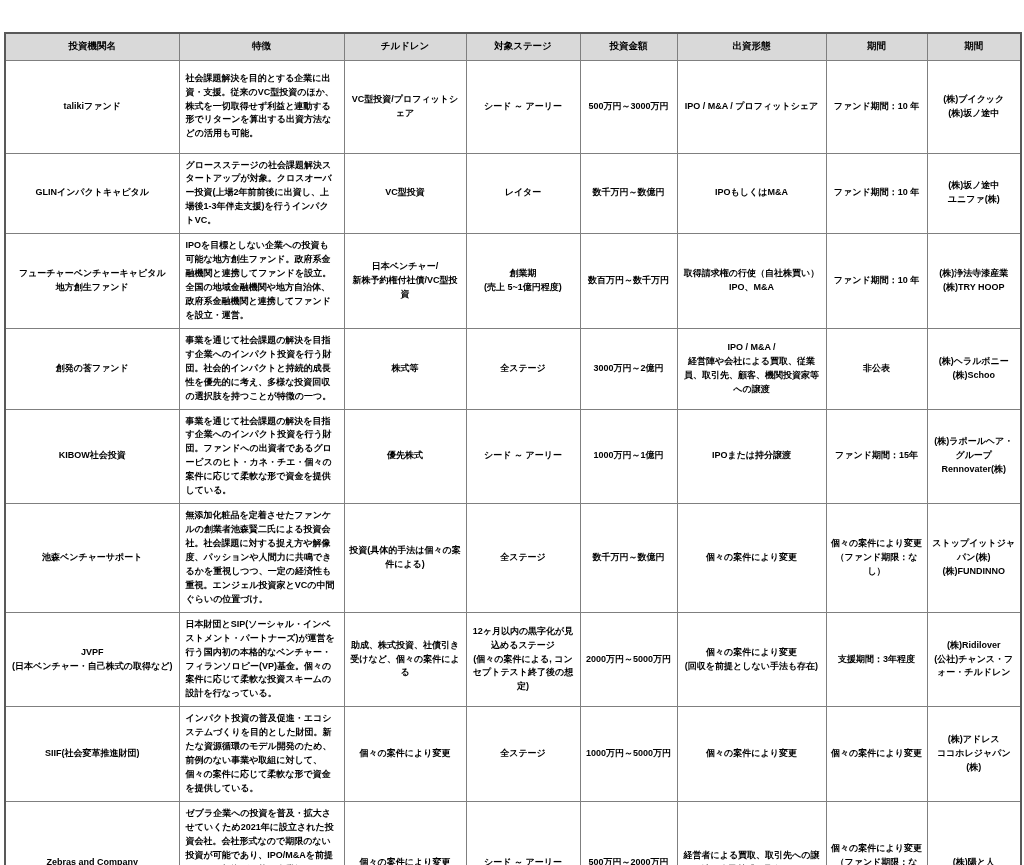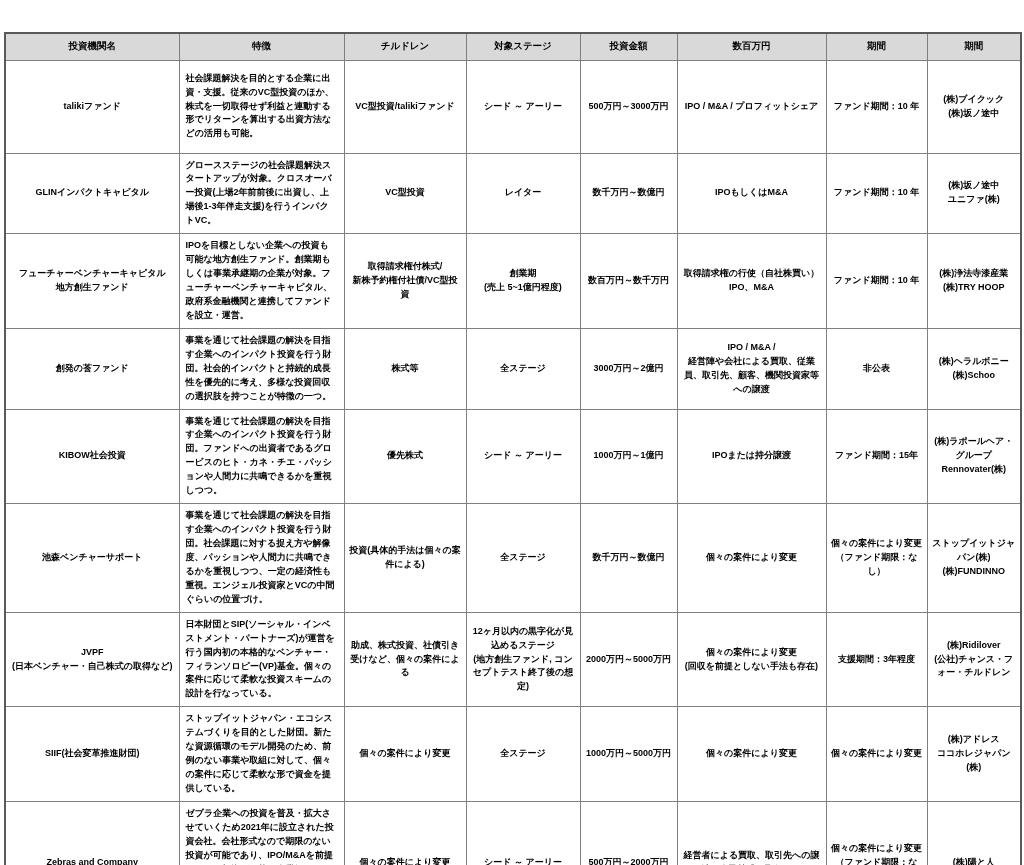--- a/index.html
+++ b/index.html
@@ -76,30 +76,30 @@
       <col style="width:101px">
       <col style="width:94px">
     </colgroup>
     <thead>
       <tr>
         <th>投資機関名</th>
         <th>特徴</th>
         <th>チルドレン</th>
         <th>対象ステージ</th>
         <th>投資金額</th>
-        <th>数百万円</th>
+        <th>出資形態</th>
         <th>期間</th>
         <th>期間</th>
       </tr>
     </thead>
     <tbody id="table-body">
         <tr>
           <td>talikiファンド</td>
           <td class="col-features">社会課題解決を目的とする企業に出資・支援。従来のVC型投資のほか、株式を一切取得せず利益と連動する形でリターンを算出する出資方法などの活用も可能。</td>
-          <td>VC型投資/talikiファンド</td>
+          <td>VC型投資/プロフィットシェア</td>
           <td>シード ～ アーリー</td>
           <td>500万円～3000万円</td>
           <td>IPO / M&amp;A / プロフィットシェア</td>
           <td>ファンド期間：10 年</td>
           <td>(株)ブイクック
 (株)坂ノ途中</td>
         </tr>
         <tr>
           <td>GLINインパクトキャピタル</td>
           <td class="col-features">グロースステージの社会課題解決スタートアップが対象。クロスオーバー投資(上場2年前前後に出資し、上場後1-3年伴走支援)を行うインパクトVC。</td>
@@ -107,22 +107,22 @@
           <td>レイター</td>
           <td>数千万円～数億円</td>
           <td>IPOもしくはM&amp;A</td>
           <td>ファンド期間：10 年</td>
           <td>(株)坂ノ途中
 ユニファ(株)</td>
         </tr>
         <tr>
           <td>フューチャーベンチャーキャピタル
 地方創生ファンド</td>
-          <td class="col-features">IPOを目標としない企業への投資も可能な地方創生ファンド。創業期もしくは事業承継期の企業が対象。フューチャーベンチャーキャピタル、政府系金融機関と連携してファンドを設立・運営。</td>
-          <td>取得請求権付株式/
+          <td class="col-features">IPOを目標としない企業への投資も可能な地方創生ファンド。政府系金融機関と連携してファンドを設立。全国の地域金融機関や地方自治体、政府系金融機関と連携してファンドを設立・運営。</td>
+          <td>日本ベンチャー/
 新株予約権付社債/VC型投資</td>
           <td>創業期
 (売上 5~1億円程度)</td>
           <td>数百万円～数千万円</td>
           <td>取得請求権の行使（自社株買い）
 IPO、M&amp;A</td>
           <td>ファンド期間：10 年</td>
           <td>(株)浄法寺漆産業
 (株)TRY HOOP</td>
         </tr>
@@ -133,58 +133,58 @@
           <td>全ステージ</td>
           <td>3000万円～2億円</td>
           <td>IPO / M&amp;A /
 経営陣や会社による買取、従業員、取引先、顧客、機関投資家等への譲渡</td>
           <td>非公表</td>
           <td>(株)ヘラルボニー
 (株)Schoo</td>
         </tr>
         <tr>
           <td>KIBOW社会投資</td>
-          <td class="col-features">事業を通じて社会課題の解決を目指す企業へのインパクト投資を行う財団。ファンドへの出資者であるグロービスのヒト・カネ・チエ・パッションや人間力に共鳴できるかを重視しつつ。</td>
+          <td class="col-features">事業を通じて社会課題の解決を目指す企業へのインパクト投資を行う財団。ファンドへの出資者であるグロービスのヒト・カネ・チエ・個々の案件に応じて柔軟な形で資金を提供している。</td>
           <td>優先株式</td>
           <td>シード ～ アーリー</td>
           <td>1000万円～1億円</td>
           <td>IPOまたは持分譲渡</td>
           <td>ファンド期間：15年</td>
           <td>(株)ラポールヘア・グループ
 Rennovater(株)</td>
         </tr>
         <tr>
           <td>池森ベンチャーサポート</td>
-          <td class="col-features">事業を通じて社会課題の解決を目指す企業へのインパクト投資を行う財団。社会課題に対する捉え方や解像度、パッションや人間力に共鳴できるかを重視しつつ、一定の経済性も重視。エンジェル投資家とVCの中間ぐらいの位置づけ。</td>
+          <td class="col-features">無添加化粧品を定着させたファンケルの創業者池森賢二氏による投資会社。社会課題に対する捉え方や解像度、パッションや人間力に共鳴できるかを重視しつつ、一定の経済性も重視。エンジェル投資家とVCの中間ぐらいの位置づけ。</td>
           <td>投資(具体的手法は個々の案件による)</td>
           <td>全ステージ</td>
           <td>数千万円～数億円</td>
           <td>個々の案件により変更</td>
           <td>個々の案件により変更
 （ファンド期限：なし）</td>
           <td>ストップイットジャパン(株)
 (株)FUNDINNO</td>
         </tr>
         <tr>
           <td>JVPF
 (日本ベンチャー・自己株式の取得など)</td>
           <td class="col-features">日本財団とSIP(ソーシャル・インベストメント・パートナーズ)が運営を行う国内初の本格的なベンチャー・フィランソロピー(VP)基金。個々の案件に応じて柔軟な投資スキームの設計を行なっている。</td>
           <td>助成、株式投資、社債引き受けなど、個々の案件による</td>
           <td>12ヶ月以内の黒字化が見込めるステージ
-(地方創生ファンド, コンセプトテスト終了後の想定)</td>
+(個々の案件による, コンセプトテスト終了後の想定)</td>
           <td>2000万円～5000万円</td>
           <td>個々の案件により変更
 (回収を前提としない手法も存在)</td>
           <td>支援期間：3年程度</td>
           <td>(株)Ridilover
 (公社)チャンス・フォー・チルドレン</td>
         </tr>
         <tr>
           <td>SIIF(社会変革推進財団)</td>
-          <td class="col-features">ストップイットジャパン・エコシステムづくりを目的とした財団。新たな資源循環のモデル開発のため、前例のない事業や取組に対して、個々の案件に応じて柔軟な形で資金を提供している。</td>
+          <td class="col-features">インパクト投資の普及促進・エコシステムづくりを目的とした財団。新たな資源循環のモデル開発のため、前例のない事業や取組に対して、個々の案件に応じて柔軟な形で資金を提供している。</td>
           <td>個々の案件により変更</td>
           <td>全ステージ</td>
           <td>1000万円～5000万円</td>
           <td>個々の案件により変更</td>
           <td>個々の案件により変更</td>
           <td>(株)アドレス
 ココホレジャパン(株)</td>
         </tr>
         <tr>
           <td>Zebras and Company</td>

